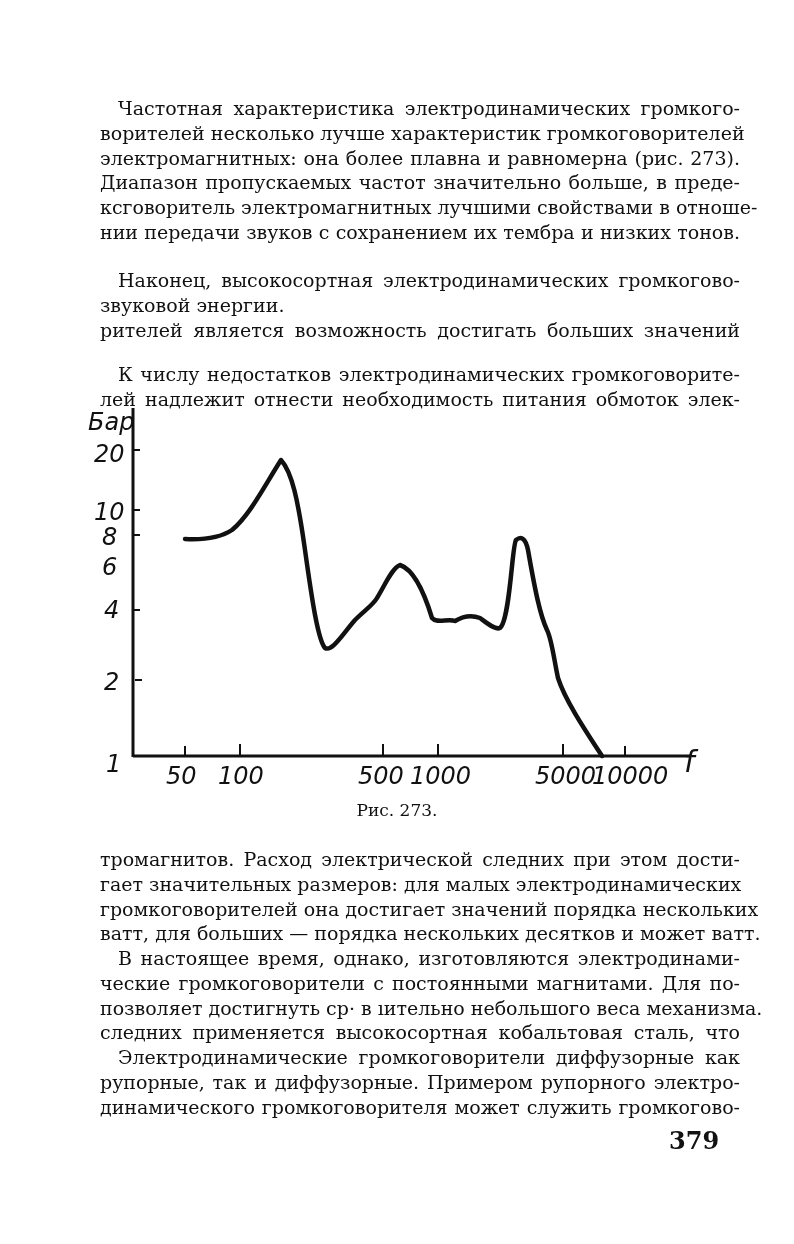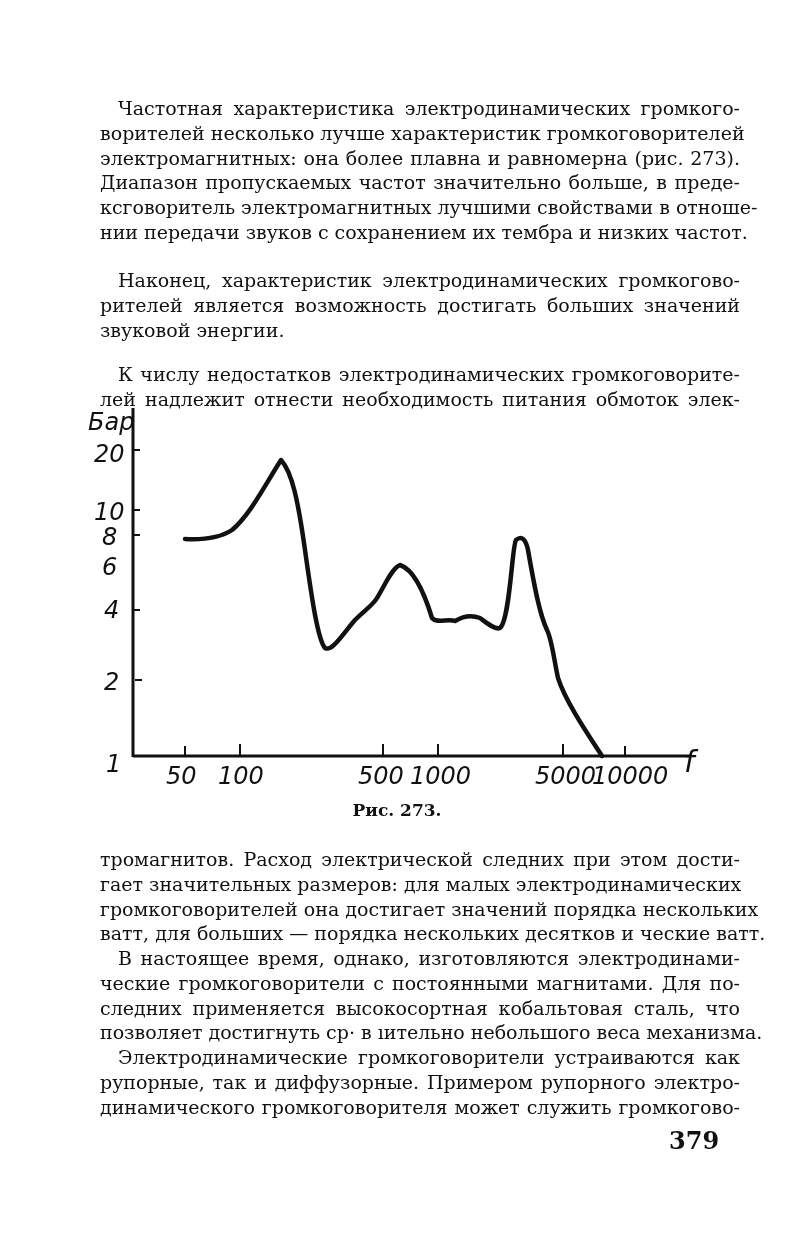--- a/index.html
+++ b/index.html
@@ -11,44 +11,44 @@
   .line { display:block; white-space:nowrap; text-align:justify; text-align-last:justify; height:24.8px; }
   .line.last { text-align-last:left; }
   .indent { padding-left:18px; }
   #p1 { top:96px; }
   #p2 { top:268px; }
   #p3 { top:362px; }
   #p4 { top:847px; }
   #p5 { top:946px; }
   #p6 { top:1045px; }
   .caption { position:absolute; top:800px; left:0; width:794px; text-align:center;
-             font-size:17px;font-weight:bold; }
+             font-size:17px; }
   .pagenum { position:absolute; top:1126px; left:669px; font-size:24px; font-weight:bold; }
   .figure { position:absolute; left:80px; top:400px; width:640px; height:400px; }
   .figure svg { width:640px; height:400px; }
   .tick-label { font-family:"DejaVu Sans","Liberation Sans",sans-serif; font-style:italic; font-size:24px; fill:#111; }
 </style>
 </head>
 <body>
 
 <div class="page">
 
   <div class="para" id="p1">
     <span class="line indent">Частотная характеристика электродинамических громкого-</span>
     <span class="line">ворителей несколько лучше характеристик громкоговорителей</span>
     <span class="line">электромагнитных: она более плавна и равномерна (рис. 273).</span>
     <span class="line">Диапазон пропускаемых частот значительно больше, в преде-</span>
     <span class="line">ксговоритель электромагнитных лучшими свойствами в отноше-</span>
-    <span class="line">нии передачи звуков с сохранением их тембра и низких частот.</span>
+    <span class="line">нии передачи звуков с сохранением их тембра и низких тонов.</span>
   </div>
 
   <div class="para" id="p2">
-    <span class="line indent">Наконец, характеристик электродинамических громкогово-</span>
+    <span class="line indent">Наконец, высокосортная электродинамических громкогово-</span>
+    <span class="line last">звуковой энергии.</span>
     <span class="line">рителей является возможность достигать больших значений</span>
-    <span class="line last">звуковой энергии.</span>
   </div>
 
   <div class="para" id="p3">
     <span class="line indent">К числу недостатков электродинамических громкоговорите-</span>
     <span class="line">лей надлежит отнести необходимость питания обмоток элек-</span>
   </div>
 
   <div class="figure">
     <svg viewBox="0 0 640 400">
 
@@ -111,30 +111,30 @@
                C485 300 505 330 522 356" fill="none" stroke="#111" stroke-width="4.5" stroke-linecap="round" stroke-linejoin="round"></path>
     </svg>
   </div>
 
   <div class="caption">Рис. 273.</div>
 
   <div class="para" id="p4">
     <span class="line">тромагнитов. Расход электрической следних при этом дости-</span>
     <span class="line">гает значительных размеров: для малых электродинамических</span>
     <span class="line">громкоговорителей она достигает значений порядка нескольких</span>
-    <span class="line">ватт, для больших — порядка нескольких десятков и ческие ватт.</span>
+    <span class="line">ватт, для больших — порядка нескольких десятков и может ватт.</span>
   </div>
 
   <div class="para" id="p5">
     <span class="line indent">В настоящее время, однако, изготовляются электродинами-</span>
     <span class="line">ческие громкоговорители с постоянными магнитами. Для по-</span>
+    <span class="line">позволяет достигнуть ср· в ıительно небольшого веса механизма.</span>
     <span class="line">следних применяется высокосортная кобальтовая сталь, что</span>
-    <span class="line">позволяет достигнуть ср· в ıительно небольшого веса механизма.</span>
   </div>
 
   <div class="para" id="p6">
-    <span class="line indent">Электродинамические громкоговорители устраиваются как</span>
+    <span class="line indent">Электродинамические громкоговорители диффузорные как</span>
     <span class="line">рупорные, так и диффузорные. Примером рупорного электро-</span>
     <span class="line">динамического громкоговорителя может служить громкогово-</span>
   </div>
 
   <div class="pagenum">379</div>
 </div>
 
 </body></html>

